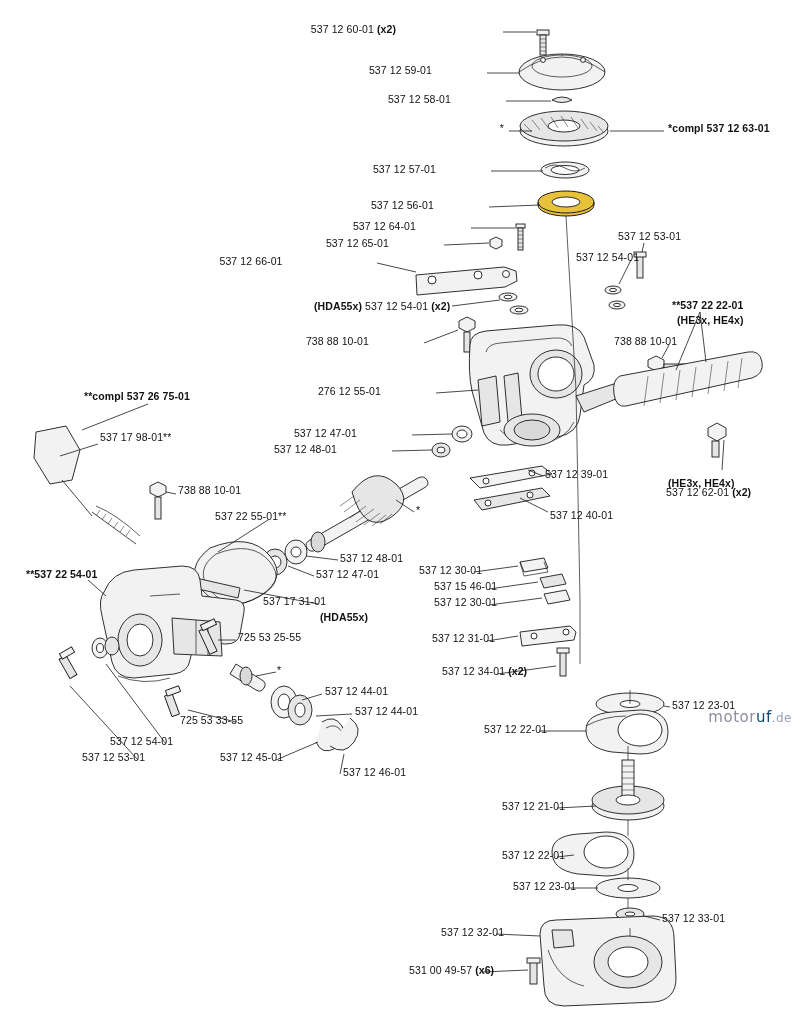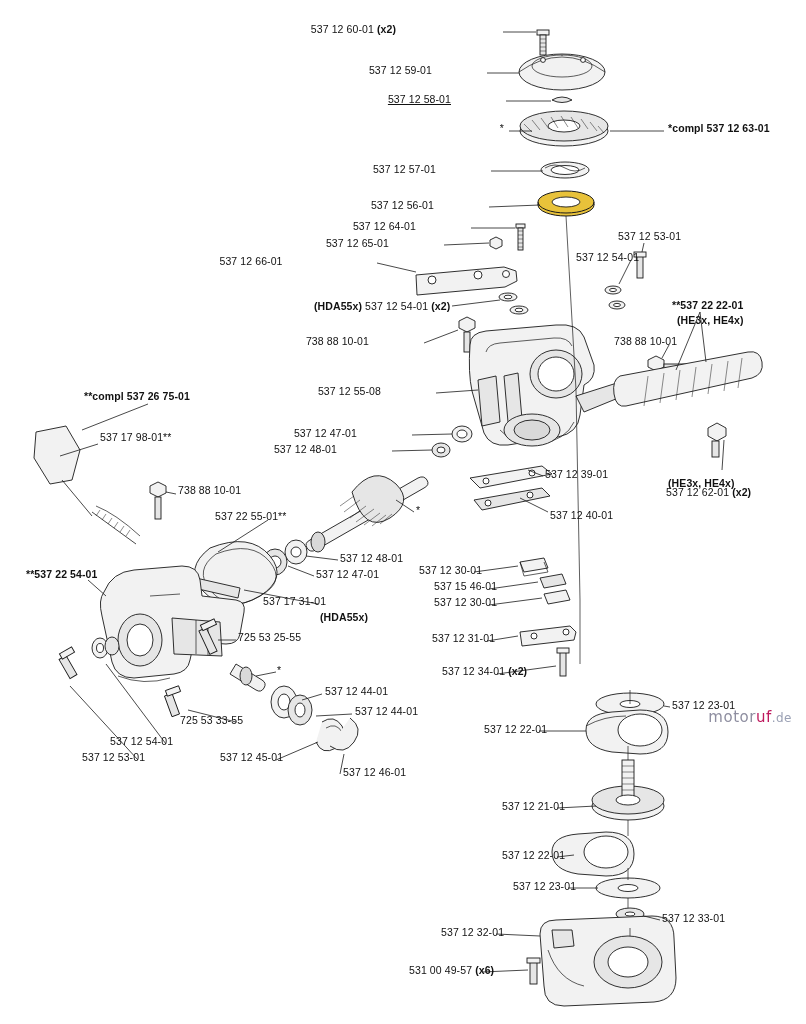--- a/index.html
+++ b/index.html
@@ -24,21 +24,21 @@
   .lbl.r{text-align:right;}
   .wm{
     position:absolute;
     right:14px;bottom:10px;
     font-size:15px;
     letter-spacing:0.5px;
     color:#b9b9c4;
     font-family:"DejaVu Sans", sans-serif;
   }
   .wm .m{color:#8e8ea0;}
-  .wm .o{color:#be185d;}
+  .wm .o{color:#0c4a6e;}
   .wm .de{color:#9aa0b4;font-size:12px;}
   svg{position:absolute;left:0;top:0;}
   .ln{stroke:#1a1a1a;stroke-width:0.8;fill:none;}
   .lnt{stroke:#1a1a1a;stroke-width:0.7;fill:none;}
   .part{fill:#f2f2f2;stroke:#1a1a1a;stroke-width:0.9;}
   .part2{fill:#e6e6e6;stroke:#1a1a1a;stroke-width:0.9;}
   .part3{fill:#d9d9d9;stroke:#1a1a1a;stroke-width:0.9;}
   .white{fill:#ffffff;stroke:#1a1a1a;stroke-width:0.9;}
   .hl{fill:#e8c23a;stroke:#1a1a1a;stroke-width:1;}
   .hatch{stroke:#1a1a1a;stroke-width:0.5;fill:none;}
@@ -383,36 +383,36 @@
     <path d="M628 820 L628 836"></path>
     <path d="M628 868 L628 880"></path>
     <path d="M628 898 L628 908"></path>
     <path d="M630 928 L630 936"></path>
   </g>
 
 </svg>
 
 <div class="lbl r" style="left:254px;top:23px;width:142px;"><span>537 12 60-01</span> <b>(x2)</b></div>
 <div class="lbl r" style="left:290px;top:64px;width:142px;">537 12 59-01</div>
-<div class="lbl r" style="left:309px;top:93px;width:142px;text-decoration:underline;">537 12 58-01</div>
+<div class="lbl r" style="left:309px;top:93px;width:142px;">537 12 58-01</div>
 <div class="lbl r" style="left:492px;top:122px;width:12px;">*</div>
 <div class="lbl b" style="left:668px;top:122px;">*compl 537 12 63-01</div>
 <div class="lbl r" style="left:294px;top:163px;width:142px;">537 12 57-01</div>
 <div class="lbl r" style="left:292px;top:199px;width:142px;">537 12 56-01</div>
 <div class="lbl r" style="left:274px;top:220px;width:142px;">537 12 64-01</div>
 <div class="lbl r" style="left:247px;top:237px;width:142px;">537 12 65-01</div>
 <div class="lbl r" style="left:180px;top:255px;width:142px;text-align:center;">537 12 66-01</div>
 <div class="lbl" style="left:314px;top:300px;text-align:center;"><b>(HDA55x)</b> <span>537 12 54-01</span> <b>(x2)</b></div>
 <div class="lbl r" style="left:227px;top:335px;width:142px;">738 88 10-01</div>
 <div class="lbl" style="left:618px;top:230px;">537 12 53-01</div>
 <div class="lbl" style="left:576px;top:251px;">537 12 54-01</div>
 <div class="lbl b" style="left:672px;top:299px;">**537 22 22-01</div>
 <div class="lbl b" style="left:677px;top:314px;">(HE3x, HE4x)</div>
 <div class="lbl" style="left:614px;top:335px;">738 88 10-01</div>
-<div class="lbl r" style="left:239px;top:385px;width:142px;">537 12 55-08</div>
+<div class="lbl r" style="left:239px;top:385px;width:142px;">276 12 55-01</div>
 <div class="lbl" style="left:666px;top:486px;"><span>537 12 62-01</span> <b>(x2)</b></div>
 <div class="lbl b" style="left:668px;top:477px;">(HE3x, HE4x)</div>
 <div class="lbl" style="left:545px;top:468px;">537 12 39-01</div>
 <div class="lbl" style="left:550px;top:509px;">537 12 40-01</div>
 <div class="lbl r" style="left:215px;top:427px;width:142px;">537 12 47-01</div>
 <div class="lbl r" style="left:195px;top:443px;width:142px;">537 12 48-01</div>
 <div class="lbl b" style="left:84px;top:390px;">**compl 537 26 75-01</div>
 <div class="lbl" style="left:100px;top:431px;text-align:center;">537 17 98-01**</div>
 <div class="lbl" style="left:178px;top:484px;">738 88 10-01</div>
 <div class="lbl" style="left:215px;top:510px;">537 22 55-01**</div>

